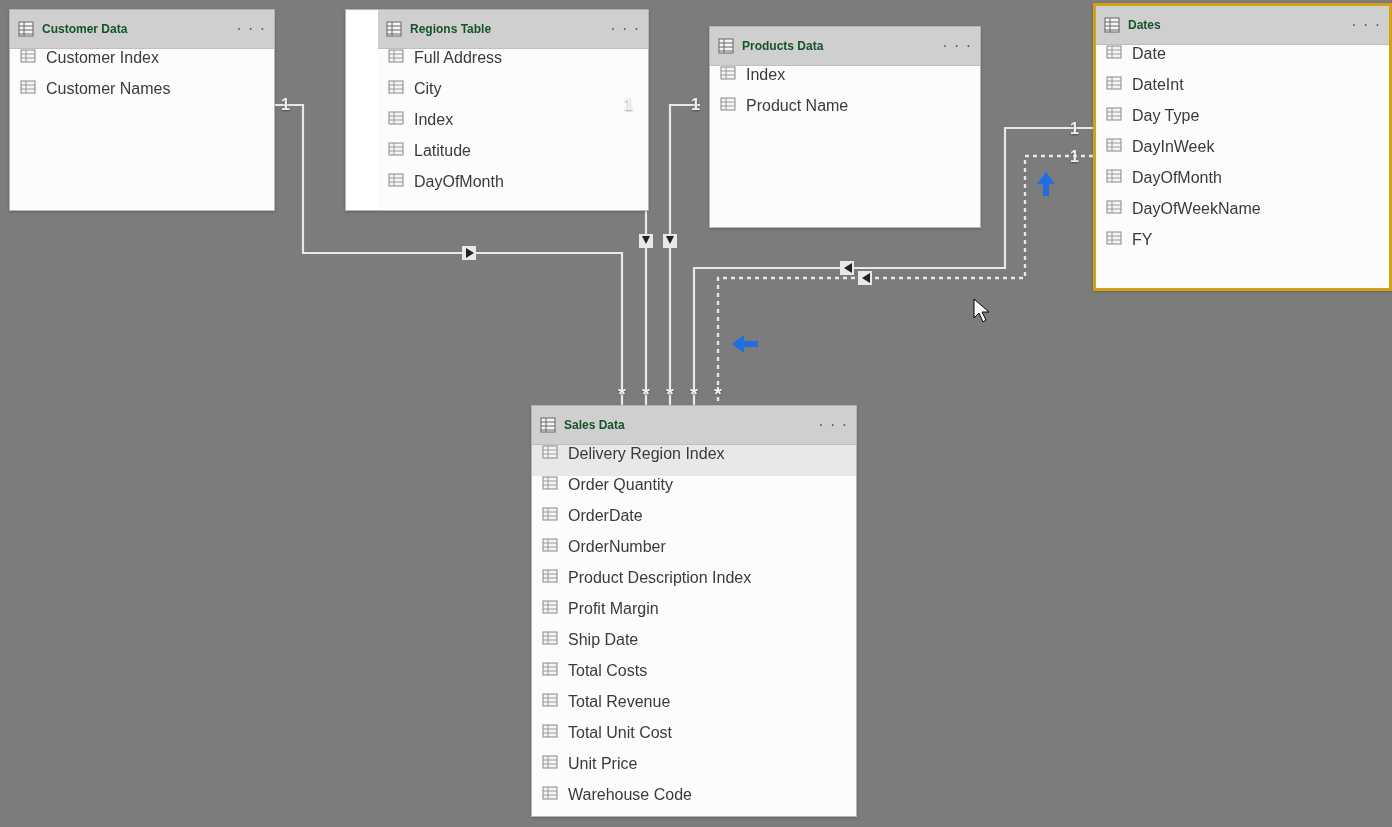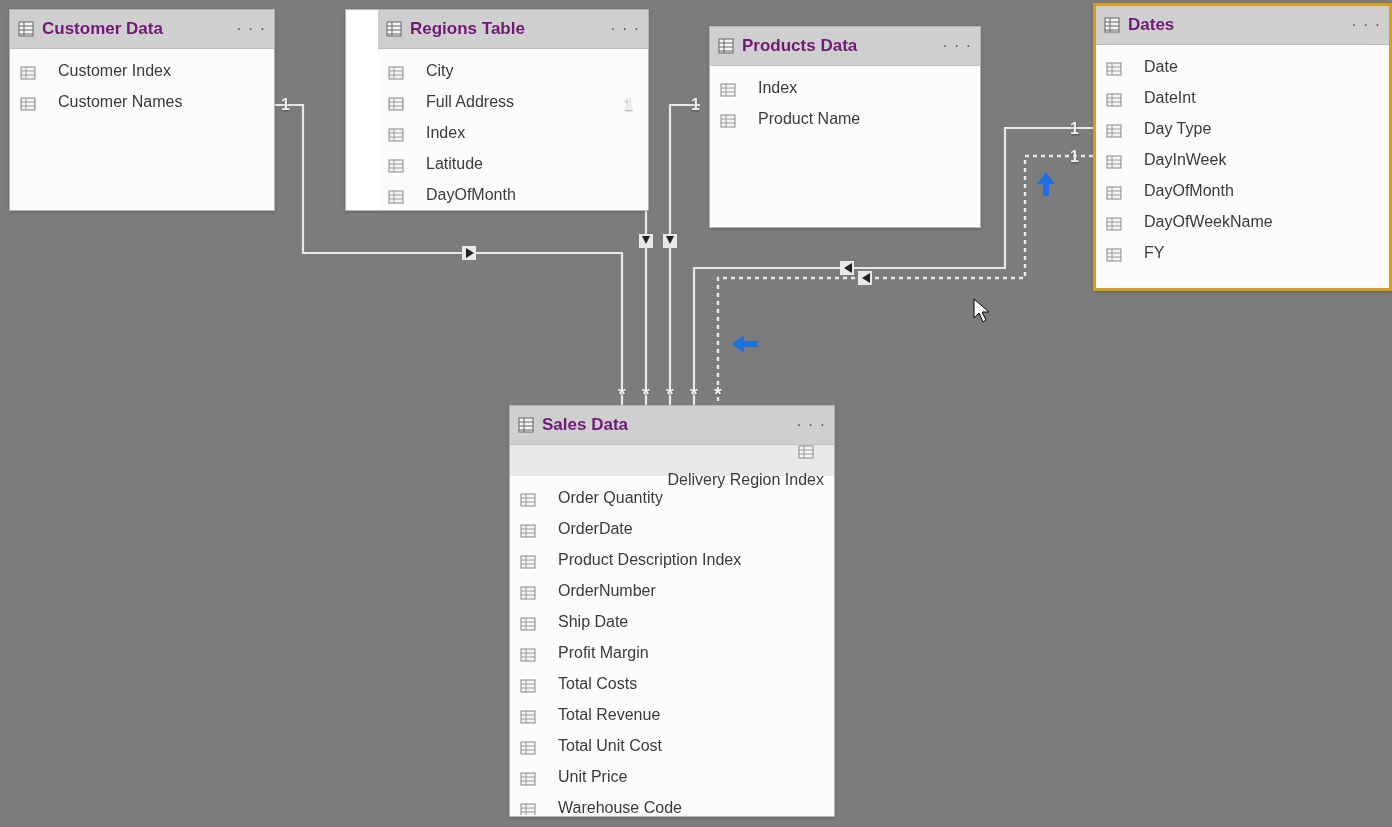--- a/index.html
+++ b/index.html
@@ -43,49 +43,47 @@
     position: relative;
   }
   .table-header-icon {
     width: 16px; height: 16px;
     margin-right: 8px;
     display: inline-block;
   }
   .table-header-icon svg { display:block; }
   .table-title {
     font-weight: 600;
-    font-size: 17px;
-    color: #701a75;
+    font-size: 12px;
+    color: #14532d;
   }
   .ellipsis {
     position: absolute;
     right: 8px;
     top: 10px;
     color: #555;
     font-size: 16px;
     letter-spacing: 1px;
     cursor: pointer;
   }
   .field-list {
     position: relative;
     background: #fcfcfc;
   }
   .field-row {
     height: 31px;
     display: flex;
-    align-items: flex-end;
+    align-items: flex-start;
     padding: 0 10px;
     font-size: 16px;
     color: #3a3a3a;
     cursor: default;
-    gap: 12px;
   }
   .field-row.hover {
     background: #e8e8e8;
-    flex-direction: column;
   }
   .field-icon {
     width: 16px; height: 14px;
     margin-right: 10px;
     display: inline-block;
   }
   .scrollbar {
     position: absolute;
     right: 3px;
     width: 8px;
@@ -205,30 +203,30 @@
       </div>
       <div class="scrollbar" style="top: 39px; height: 120px;"></div>
       <div class="field-list" style="height: 160px; overflow: hidden;">
         <div class="field-row">
           <span class="field-icon"><svg width="16" height="14">
               <rect x="1" y="1" width="14" height="12" fill="#f4f4f4" stroke="#888" stroke-width="1"></rect>
               <line x1="1" y1="5" x2="15" y2="5" stroke="#888" stroke-width="0.8"></line>
               <line x1="1" y1="9" x2="15" y2="9" stroke="#888" stroke-width="0.8"></line>
               <line x1="6" y1="1" x2="6" y2="13" stroke="#888" stroke-width="0.8"></line>
             </svg></span>
+          <span>Full Address</span>
+        </div>
+        <div class="field-row">
+          <span class="field-icon"><svg width="16" height="14">
+              <rect x="1" y="1" width="14" height="12" fill="#f4f4f4" stroke="#888" stroke-width="1"></rect>
+              <line x1="1" y1="5" x2="15" y2="5" stroke="#888" stroke-width="0.8"></line>
+              <line x1="1" y1="9" x2="15" y2="9" stroke="#888" stroke-width="0.8"></line>
+              <line x1="6" y1="1" x2="6" y2="13" stroke="#888" stroke-width="0.8"></line>
+            </svg></span>
           <span>City</span>
-        </div>
-        <div class="field-row">
-          <span class="field-icon"><svg width="16" height="14">
-              <rect x="1" y="1" width="14" height="12" fill="#f4f4f4" stroke="#888" stroke-width="1"></rect>
-              <line x1="1" y1="5" x2="15" y2="5" stroke="#888" stroke-width="0.8"></line>
-              <line x1="1" y1="9" x2="15" y2="9" stroke="#888" stroke-width="0.8"></line>
-              <line x1="6" y1="1" x2="6" y2="13" stroke="#888" stroke-width="0.8"></line>
-            </svg></span>
-          <span>Full Address</span>
         </div>
         <div class="field-row">
           <span class="field-icon"><svg width="16" height="14">
               <rect x="1" y="1" width="14" height="12" fill="#f4f4f4" stroke="#888" stroke-width="1"></rect>
               <line x1="1" y1="5" x2="15" y2="5" stroke="#888" stroke-width="0.8"></line>
               <line x1="1" y1="9" x2="15" y2="9" stroke="#888" stroke-width="0.8"></line>
               <line x1="6" y1="1" x2="6" y2="13" stroke="#888" stroke-width="0.8"></line>
             </svg></span>
           <span>Index</span>
         </div>
@@ -361,21 +359,21 @@
           <span class="field-icon"><svg width="16" height="14">
               <rect x="1" y="1" width="14" height="12" fill="#f4f4f4" stroke="#888" stroke-width="1"></rect>
               <line x1="1" y1="5" x2="15" y2="5" stroke="#888" stroke-width="0.8"></line>
               <line x1="1" y1="9" x2="15" y2="9" stroke="#888" stroke-width="0.8"></line>
               <line x1="6" y1="1" x2="6" y2="13" stroke="#888" stroke-width="0.8"></line>
             </svg></span>
           <span>FY</span>
         </div>
       </div>
     </div>
-    <div class="table-card" style="left: 509px; top: 405px; width: 324px; height: 410px;">
+    <div class="table-card" style="left: 531px; top: 405px; width: 324px; height: 410px;">
       <div class="table-header">
         <span class="table-header-icon">
           <svg width="16" height="16">
             <rect x="1" y="1" width="14" height="14" fill="#f4f4f4" stroke="#666" stroke-width="1"></rect>
             <line x1="1" y1="5" x2="15" y2="5" stroke="#666" stroke-width="1"></line>
             <line x1="1" y1="9" x2="15" y2="9" stroke="#666" stroke-width="1"></line>
             <line x1="1" y1="13" x2="15" y2="13" stroke="#666" stroke-width="1"></line>
             <line x1="6" y1="1" x2="6" y2="15" stroke="#666" stroke-width="1"></line>
           </svg>
         </span>
@@ -411,48 +409,48 @@
             </svg></span>
           <span>OrderDate</span>
         </div>
         <div class="field-row">
           <span class="field-icon"><svg width="16" height="14">
               <rect x="1" y="1" width="14" height="12" fill="#f4f4f4" stroke="#888" stroke-width="1"></rect>
               <line x1="1" y1="5" x2="15" y2="5" stroke="#888" stroke-width="0.8"></line>
               <line x1="1" y1="9" x2="15" y2="9" stroke="#888" stroke-width="0.8"></line>
               <line x1="6" y1="1" x2="6" y2="13" stroke="#888" stroke-width="0.8"></line>
             </svg></span>
+          <span>OrderNumber</span>
+        </div>
+        <div class="field-row">
+          <span class="field-icon"><svg width="16" height="14">
+              <rect x="1" y="1" width="14" height="12" fill="#f4f4f4" stroke="#888" stroke-width="1"></rect>
+              <line x1="1" y1="5" x2="15" y2="5" stroke="#888" stroke-width="0.8"></line>
+              <line x1="1" y1="9" x2="15" y2="9" stroke="#888" stroke-width="0.8"></line>
+              <line x1="6" y1="1" x2="6" y2="13" stroke="#888" stroke-width="0.8"></line>
+            </svg></span>
           <span>Product Description Index</span>
         </div>
         <div class="field-row">
           <span class="field-icon"><svg width="16" height="14">
               <rect x="1" y="1" width="14" height="12" fill="#f4f4f4" stroke="#888" stroke-width="1"></rect>
               <line x1="1" y1="5" x2="15" y2="5" stroke="#888" stroke-width="0.8"></line>
               <line x1="1" y1="9" x2="15" y2="9" stroke="#888" stroke-width="0.8"></line>
               <line x1="6" y1="1" x2="6" y2="13" stroke="#888" stroke-width="0.8"></line>
             </svg></span>
-          <span>OrderNumber</span>
+          <span>Profit Margin</span>
         </div>
         <div class="field-row">
           <span class="field-icon"><svg width="16" height="14">
               <rect x="1" y="1" width="14" height="12" fill="#f4f4f4" stroke="#888" stroke-width="1"></rect>
               <line x1="1" y1="5" x2="15" y2="5" stroke="#888" stroke-width="0.8"></line>
               <line x1="1" y1="9" x2="15" y2="9" stroke="#888" stroke-width="0.8"></line>
               <line x1="6" y1="1" x2="6" y2="13" stroke="#888" stroke-width="0.8"></line>
             </svg></span>
           <span>Ship Date</span>
-        </div>
-        <div class="field-row">
-          <span class="field-icon"><svg width="16" height="14">
-              <rect x="1" y="1" width="14" height="12" fill="#f4f4f4" stroke="#888" stroke-width="1"></rect>
-              <line x1="1" y1="5" x2="15" y2="5" stroke="#888" stroke-width="0.8"></line>
-              <line x1="1" y1="9" x2="15" y2="9" stroke="#888" stroke-width="0.8"></line>
-              <line x1="6" y1="1" x2="6" y2="13" stroke="#888" stroke-width="0.8"></line>
-            </svg></span>
-          <span>Profit Margin</span>
         </div>
         <div class="field-row">
           <span class="field-icon"><svg width="16" height="14">
               <rect x="1" y="1" width="14" height="12" fill="#f4f4f4" stroke="#888" stroke-width="1"></rect>
               <line x1="1" y1="5" x2="15" y2="5" stroke="#888" stroke-width="0.8"></line>
               <line x1="1" y1="9" x2="15" y2="9" stroke="#888" stroke-width="0.8"></line>
               <line x1="6" y1="1" x2="6" y2="13" stroke="#888" stroke-width="0.8"></line>
             </svg></span>
           <span>Total Costs</span>
         </div>

